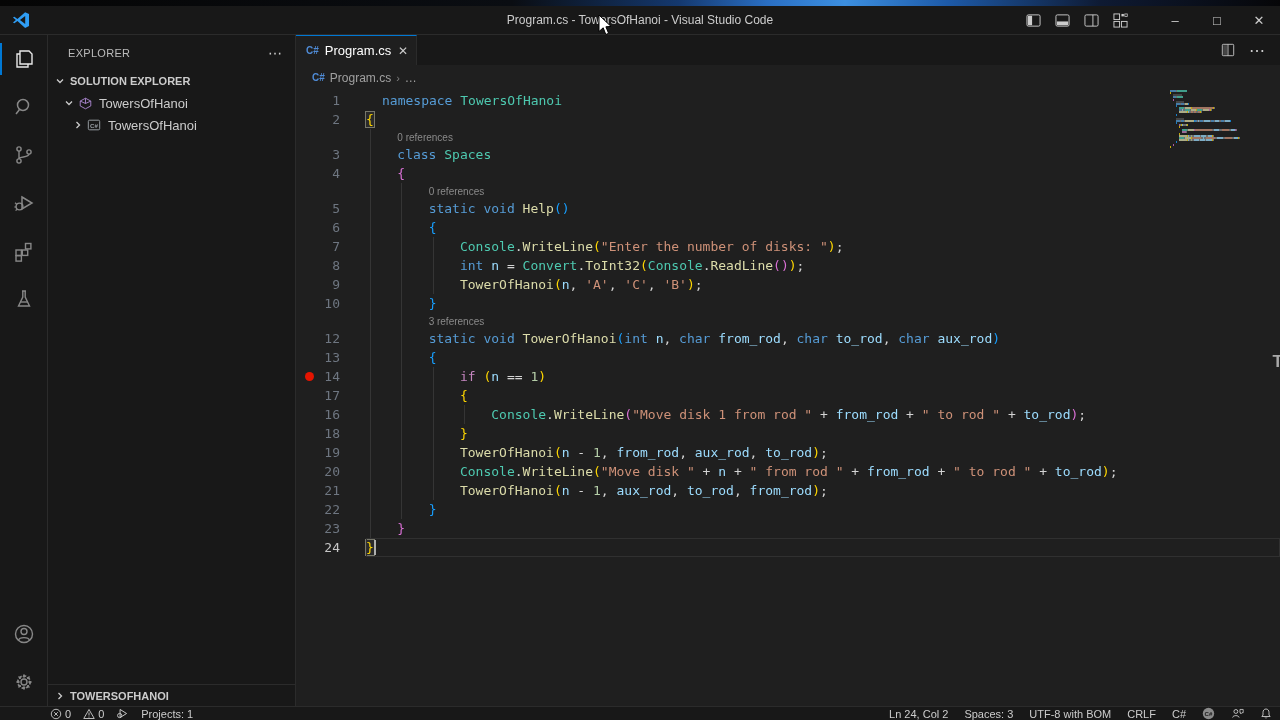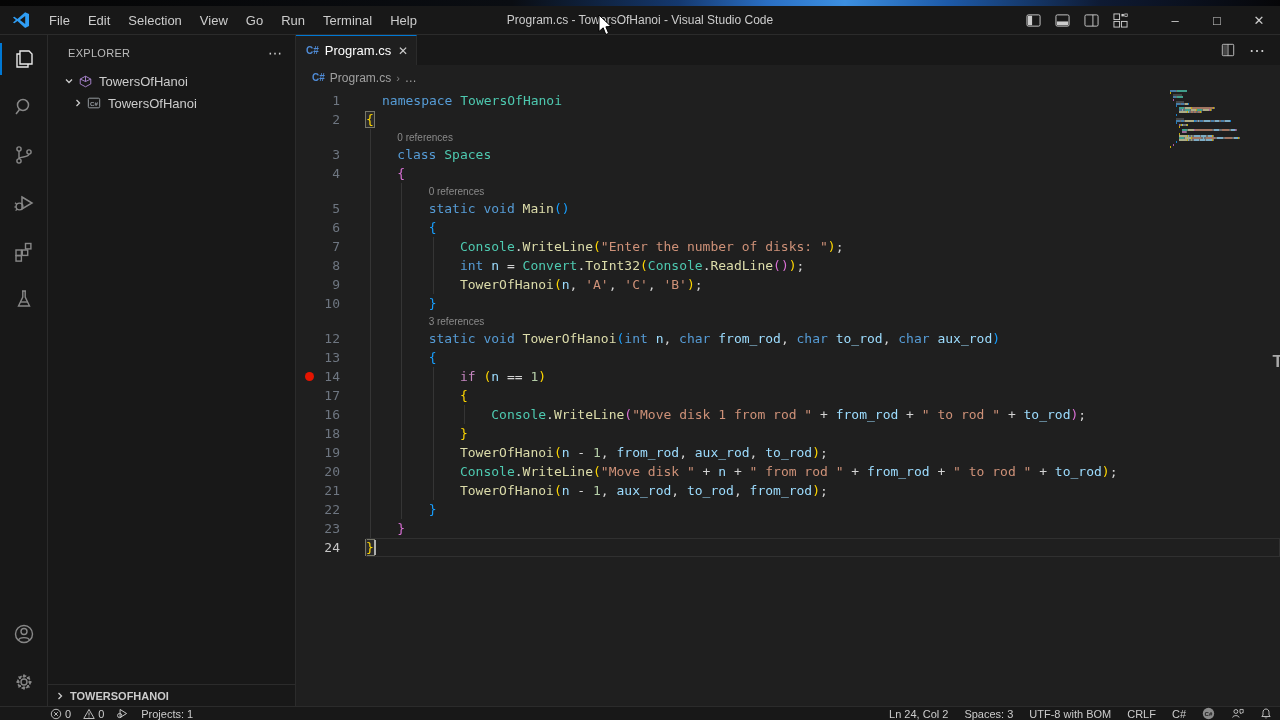--- a/index.html
+++ b/index.html
@@ -82,30 +82,20 @@
 </style>
 </head>
 <body>
 
 <div class="wall"></div>
 
 <div class="titlebar">
   <svg class="vscode-logo" viewBox="0 0 24 24">
     <path fill="#2f9df4" d="M17.5 1.5 L7.2 10.8 L3.2 7.7 L1.3 8.6 L5.2 12 L1.3 15.4 L3.2 16.3 L7.2 13.2 L17.5 22.5 L22.7 20 V4 Z M17.6 6.7 V17.3 L10.6 12 Z"></path>
   </svg>
-  <div class="menubar">
-      <div class="menu-item">File</div>
-      <div class="menu-item">Edit</div>
-      <div class="menu-item">Selection</div>
-      <div class="menu-item">View</div>
-      <div class="menu-item">Go</div>
-      <div class="menu-item">Run</div>
-      <div class="menu-item">Terminal</div>
-      <div class="menu-item">Help</div>
-    </div>
   <div class="win-title">Program.cs - TowersOfHanoi - Visual Studio Code</div>
   <div class="titlebar-right">
     <div class="layout-icons">
       <svg width="15" height="15" viewBox="0 0 16 16">
           <rect x="1" y="2" width="14" height="12" rx="1.5" fill="none" stroke="#cccccc"></rect>
           <rect x="2" y="3" width="4.5" height="10" fill="#cccccc"></rect>
         </svg>
       <svg width="15" height="15" viewBox="0 0 16 16">
           <rect x="1" y="2" width="14" height="12" rx="1.5" fill="none" stroke="#cccccc"></rect>
           <rect x="2" y="9" width="12" height="4" fill="#cccccc"></rect>
@@ -191,20 +181,28 @@
           <path d="M12 4.5 L13 7 L11 7 Z M12 19.5 L13 17 L11 17 Z M4.5 12 L7 11 L7 13 Z M19.5 12 L17 11 L17 13 Z M6.7 6.7 L9 7.8 L7.8 9 Z M17.3 17.3 L15 16.2 L16.2 15 Z M17.3 6.7 L16.2 9 L15 7.8 Z M6.7 17.3 L7.8 15 L9 16.2 Z" fill="#cccccc" stroke="#cccccc" stroke-width="1"></path>
           <circle cx="12" cy="12" r="6.2" fill="none" stroke="#cccccc" stroke-width="1.6" stroke-dasharray="2.6 2.1"></circle>
         </svg>
       </div>
     </div>
 
   <div class="sidebar">
     <div class="sidebar-header">
       <span class="sidebar-title">EXPLORER</span>
       <span class="sidebar-more">⋯</span>
+    </div>
+    <div class="section-header">
+      <span class="chev">
+        <svg width="10" height="10" viewBox="0 0 10 10">
+            <polyline points="2,3.5 5,6.5 8,3.5" fill="none" stroke="#cccccc" stroke-width="1.3"></polyline>
+          </svg>
+      </span>
+      <span>SOLUTION EXPLORER</span>
     </div>
     <div class="tree">
         <div class="tree-row" style="padding-left: 13px;">
           <span class="chev">
             <svg width="10" height="10" viewBox="0 0 10 10">
               <polyline points="2,3.5 5,6.5 8,3.5" fill="none" stroke="#cccccc" stroke-width="1.3"></polyline>
             </svg>
           </span>
           <span class="tree-icon">
             <svg width="13" height="13" viewBox="0 0 16 16">
@@ -281,21 +279,21 @@
           <div class="row code">
             <div class="gutter"><span>4</span></div>
             <div class="line"><span class="guide" style="left: 3.915px;"></span><span style="display: inline-block; margin-left: 31.32px;"><span class="tok-b2">{</span></span></div>
           </div>
           <div class="row lens">
             <div class="gutter"></div>
             <div class="line"><span class="guide" style="left: 3.915px;"></span><span class="guide" style="left: 35.235px;"></span><span class="lens-text" style="display: inline-block; margin-left: 62.64px;">0 references</span></div>
           </div>
           <div class="row code">
             <div class="gutter"><span>5</span></div>
-            <div class="line"><span class="guide" style="left: 3.915px;"></span><span class="guide" style="left: 35.235px;"></span><span style="display: inline-block; margin-left: 62.64px;"><span class="tok-kw">static</span><span class="tok-pl"> </span><span class="tok-kw">void</span><span class="tok-pl"> </span><span class="tok-fn">Main</span><span class="tok-b3">()</span></span></div>
+            <div class="line"><span class="guide" style="left: 3.915px;"></span><span class="guide" style="left: 35.235px;"></span><span style="display: inline-block; margin-left: 62.64px;"><span class="tok-kw">static</span><span class="tok-pl"> </span><span class="tok-kw">void</span><span class="tok-pl"> </span><span class="tok-fn">Help</span><span class="tok-b3">()</span></span></div>
           </div>
           <div class="row code">
             <div class="gutter"><span>6</span></div>
             <div class="line"><span class="guide" style="left: 3.915px;"></span><span class="guide" style="left: 35.235px;"></span><span style="display: inline-block; margin-left: 62.64px;"><span class="tok-b3">{</span></span></div>
           </div>
           <div class="row code">
             <div class="gutter"><span>7</span></div>
             <div class="line"><span class="guide" style="left: 3.915px;"></span><span class="guide" style="left: 35.235px;"></span><span class="guide" style="left: 66.555px;"></span><span style="display: inline-block; margin-left: 93.96px;"><span class="tok-typ">Console</span><span class="tok-pl">.</span><span class="tok-fn">WriteLine</span><span class="tok-b1">(</span><span class="tok-st">"Enter the number of disks: "</span><span class="tok-b1">)</span><span class="tok-pl">;</span></span></div>
           </div>
           <div class="row code">

